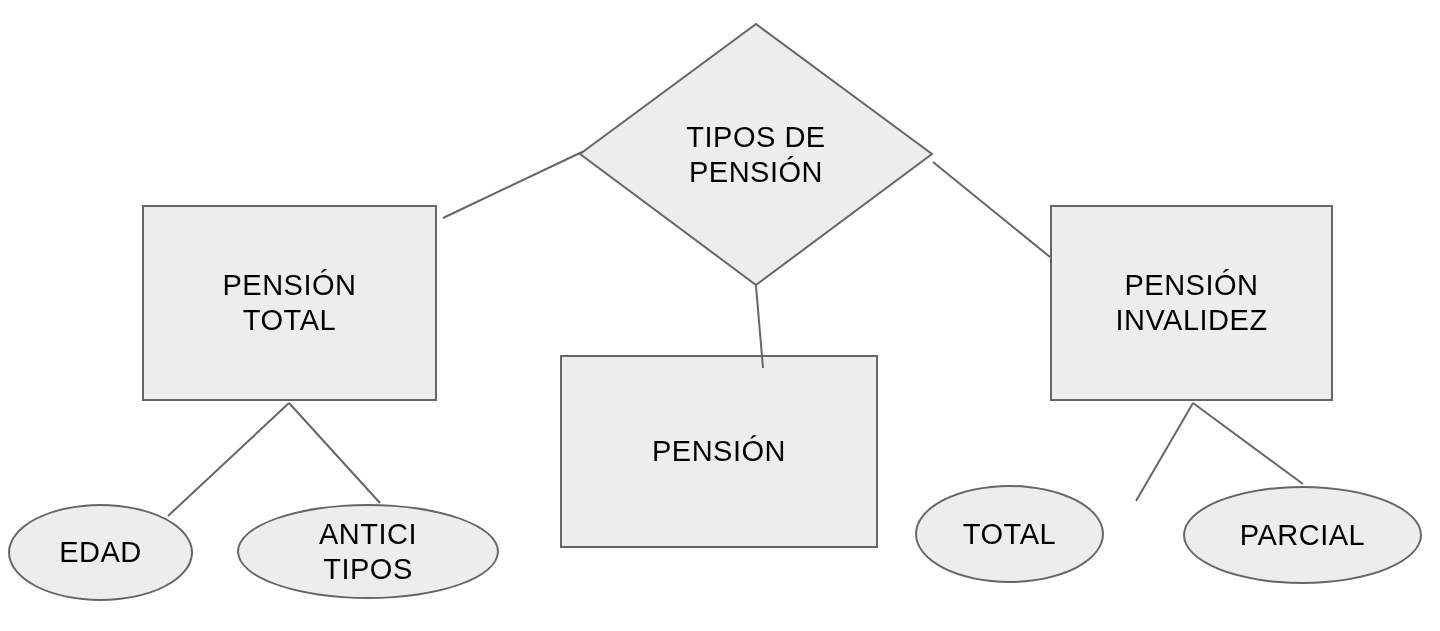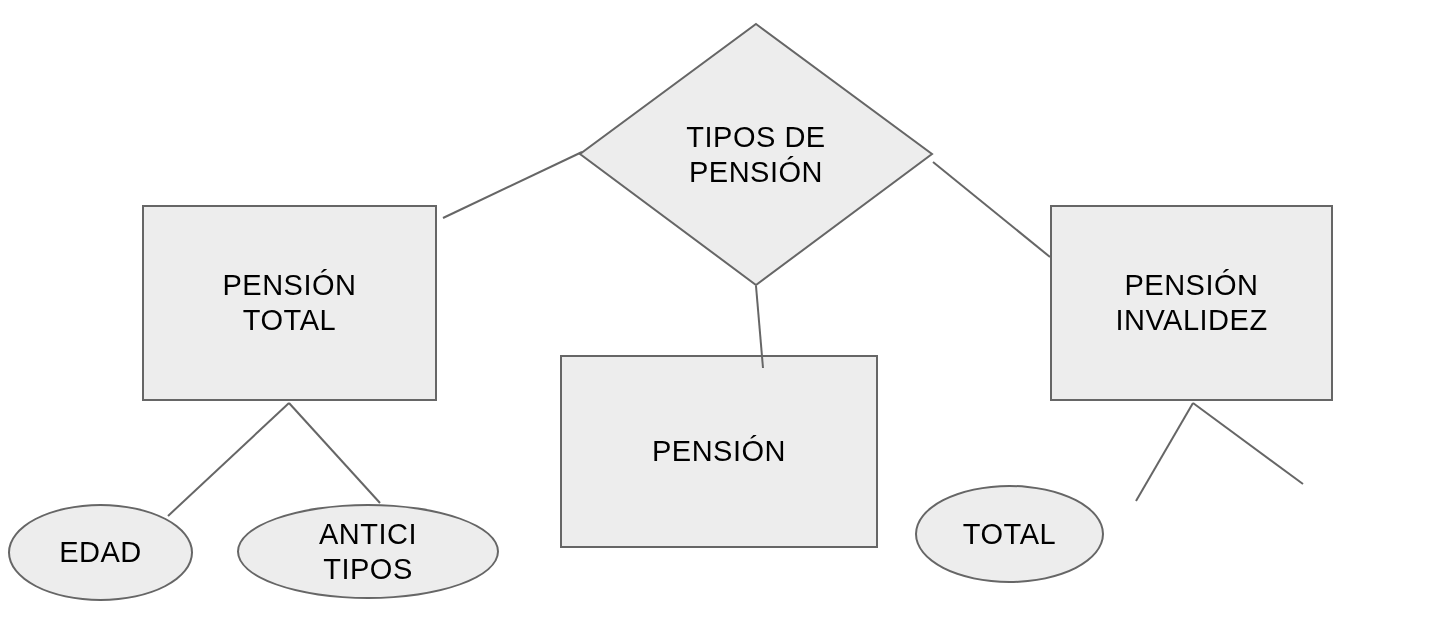--- a/index.html
+++ b/index.html
@@ -88,20 +88,23 @@
   </div>
 
   <div class="node ellipse n-anticipada">
     <div class="label"><span>ANTICI</span><br><span>TIPOS</span></div>
   </div>
 
   <div class="node ellipse n-total">
     <div class="label"><span>TOTAL</span></div>
   </div>
 
+  <div class="node ellipse n-parcial">
+    <div class="label"><span>PARCIAL</span></div>
+  </div>
 
   <svg class="connector-layer" viewBox="0 0 1440 631">
     <polygon points="756,24 932,154 756,285 580,154" fill="#ededed" stroke="#666666" stroke-width="2"></polygon>
     <line x1="582" y1="152" x2="443" y2="218" stroke="#666666" stroke-width="2"></line>
     <line x1="933" y1="162" x2="1050" y2="257" stroke="#666666" stroke-width="2"></line>
     <line x1="756" y1="286" x2="763" y2="368" stroke="#666666" stroke-width="2"></line>
     <line x1="289" y1="403" x2="168" y2="516" stroke="#666666" stroke-width="2"></line>
     <line x1="289" y1="403" x2="380" y2="503" stroke="#666666" stroke-width="2"></line>
     <line x1="1193" y1="403" x2="1136" y2="501" stroke="#666666" stroke-width="2"></line>
     <line x1="1193" y1="403" x2="1303" y2="484" stroke="#666666" stroke-width="2"></line>

